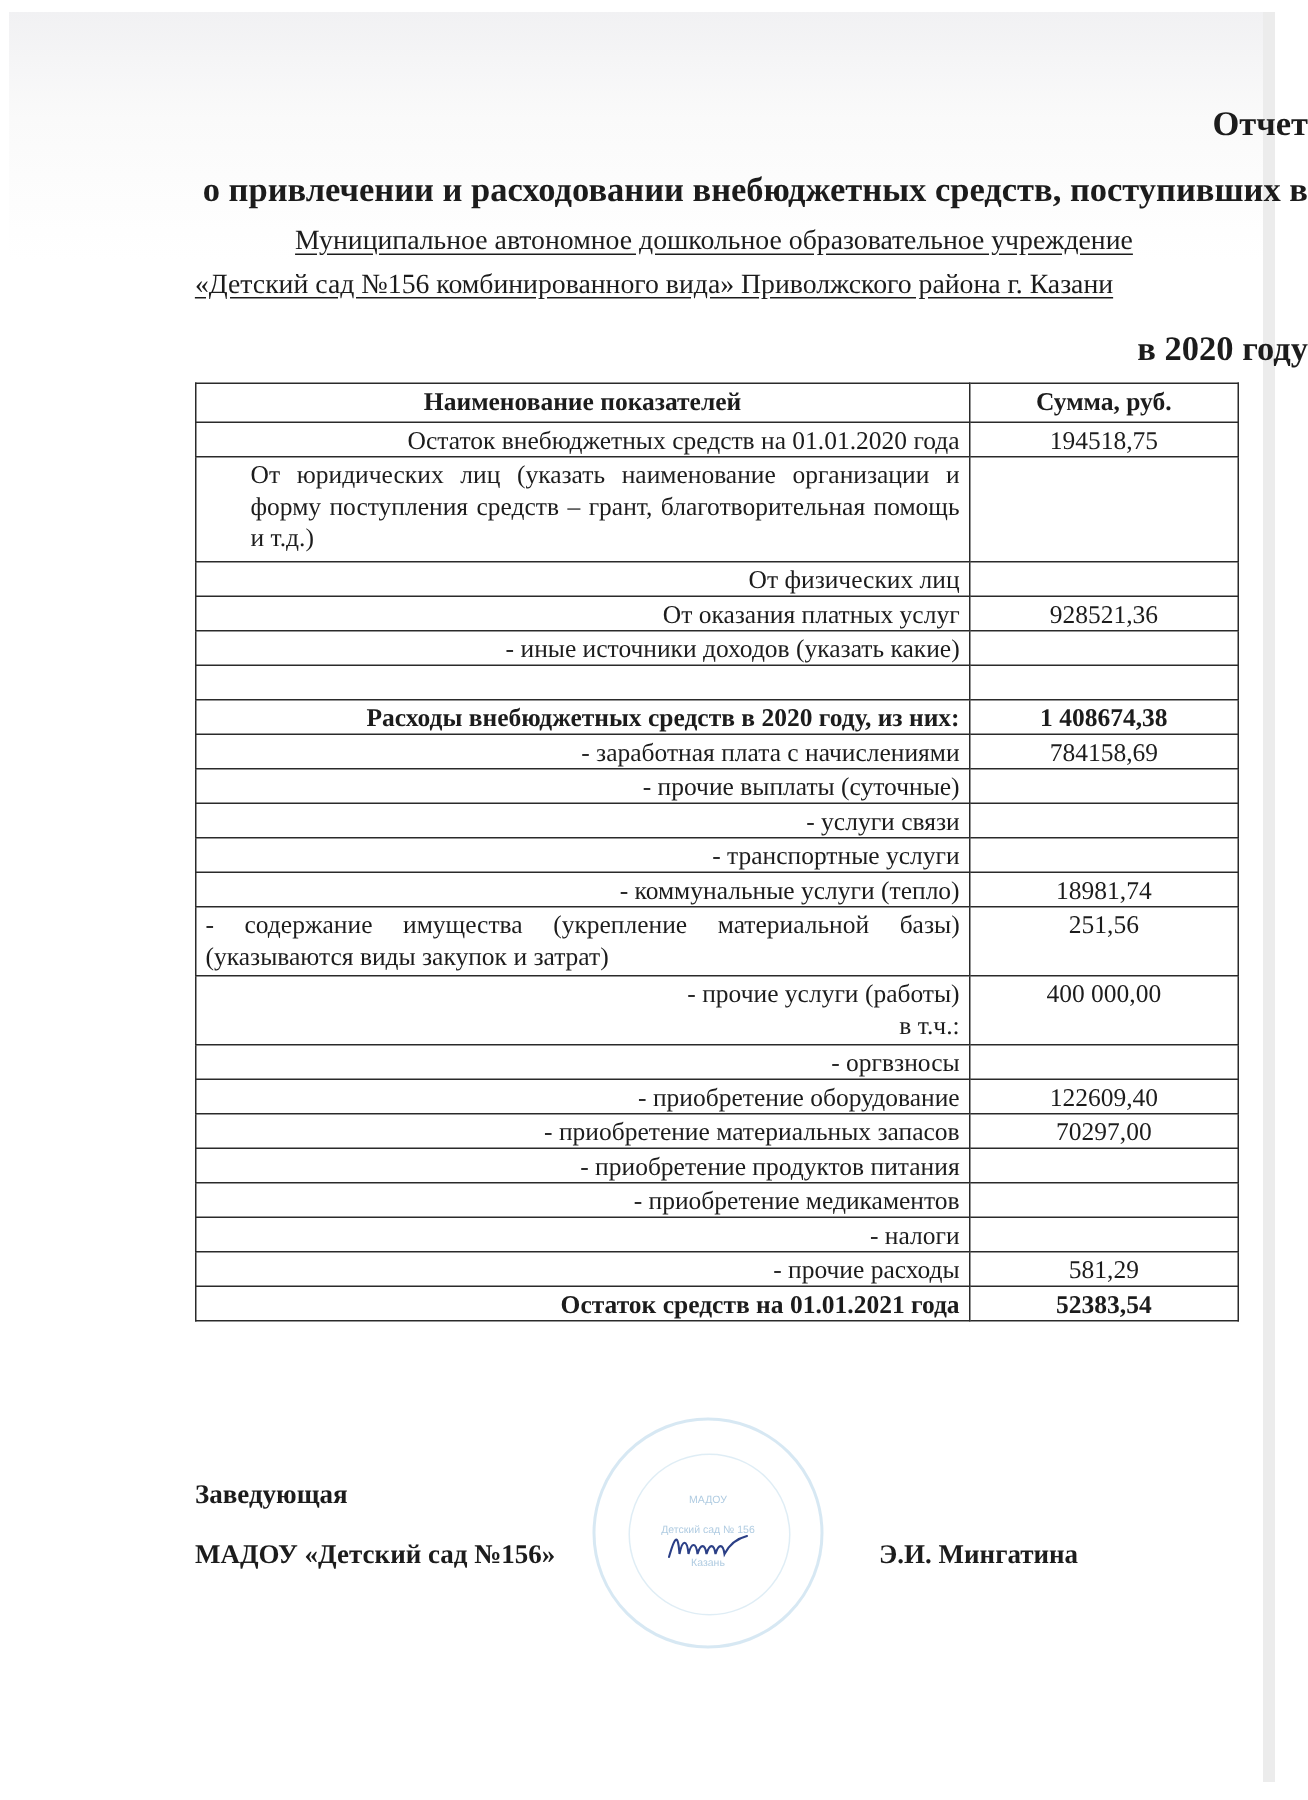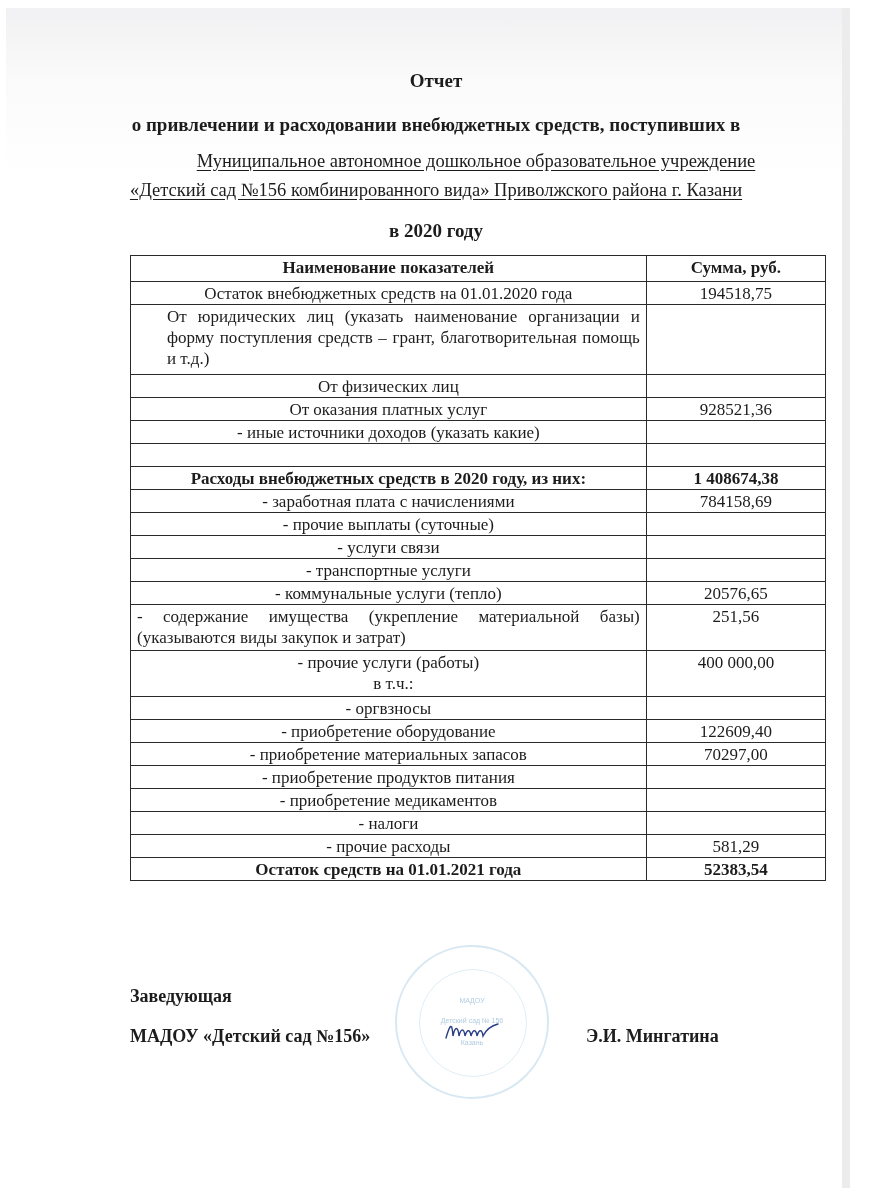--- a/index.html
+++ b/index.html
@@ -28,23 +28,23 @@
       background: #ececec;
     }
     .page {
       position: absolute;
       left: 0; top: 0;
       width: 872px; height: 1200px;
     }
     .title {
       position: absolute;
       left: 0; width: 872px;
-      text-align: center;
+      text-align: right;
       font-weight: bold;
-      font-size: 19px;
+      font-size: 23px;
     }
     .title.t1 { top: 70px; }
     .title.t2 { top: 114px; }
     .org {
       position: absolute;
       left: 0; width: 872px;
       text-align: center;
       font-size: 18.5px;
     }
     .org span {
@@ -68,21 +68,21 @@
     table.report td, table.report th {
       border: 1.3px solid #2a2a2a;
       padding: 1px 6px 0px 6px;
       vertical-align: top;
     }
     table.report th {
       font-weight: bold;
       text-align: center;
       height: 24px;
     }
-    table.report td.name { width: 522px; text-align: center; }
+    table.report td.name { width: 522px; text-align: right; }
     table.report td.sum { width: 150px; text-align: center; }
     table.report td.justify { text-align: justify; }
     table.report tr.bold td { font-weight: bold; }
     table.report tr.r1 td { height: 21px; }
     table.report tr.r2 td { height: 44px; }
     table.report tr.r3 td { height: 68px; padding-left: 36px; }
     table.report tr.empty td { height: 21px; }
 
     .sign {
       position: absolute;
@@ -180,21 +180,21 @@
     <tr class="r1">
       <td class="name">- услуги связи</td>
       <td class="sum"></td>
     </tr>
     <tr class="r1">
       <td class="name">- транспортные услуги</td>
       <td class="sum"></td>
     </tr>
     <tr class="r1">
       <td class="name">- коммунальные услуги (тепло)</td>
-      <td class="sum">20576,65</td>
+      <td class="sum">18981,74</td>
     </tr>
     <tr class="r2">
       <td class="name justify">- содержание имущества (укрепление материальной базы) (указываются виды закупок и затрат)</td>
       <td class="sum">251,56</td>
     </tr>
     <tr class="r2">
       <td class="name">
             <div>- прочие услуги (работы)</div>
             <div style="padding-left:10px">в т.ч.:</div>
           </td>

